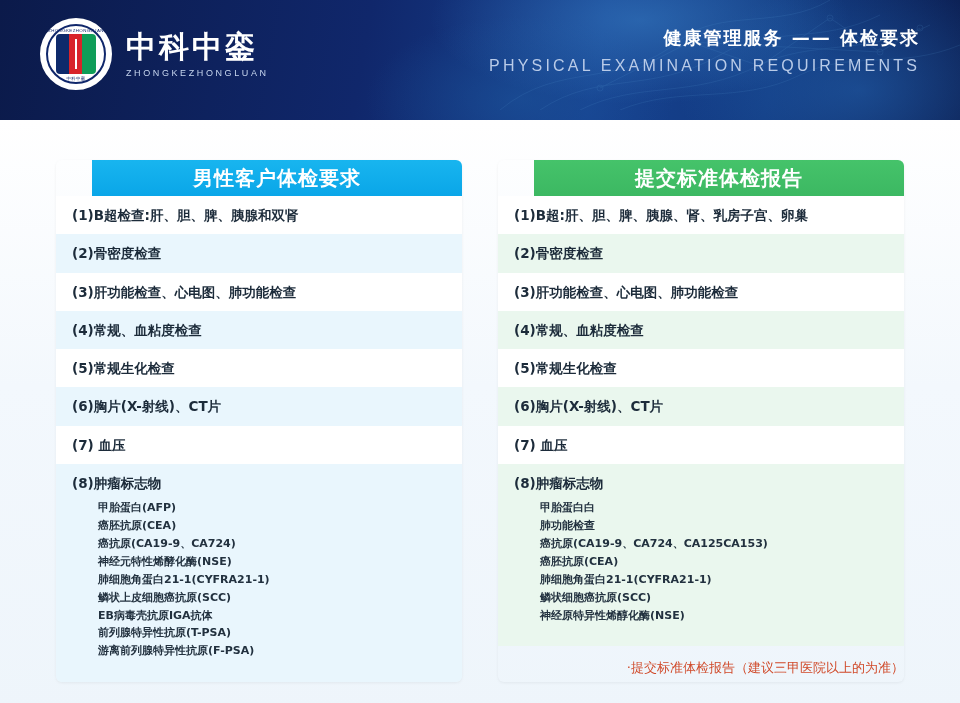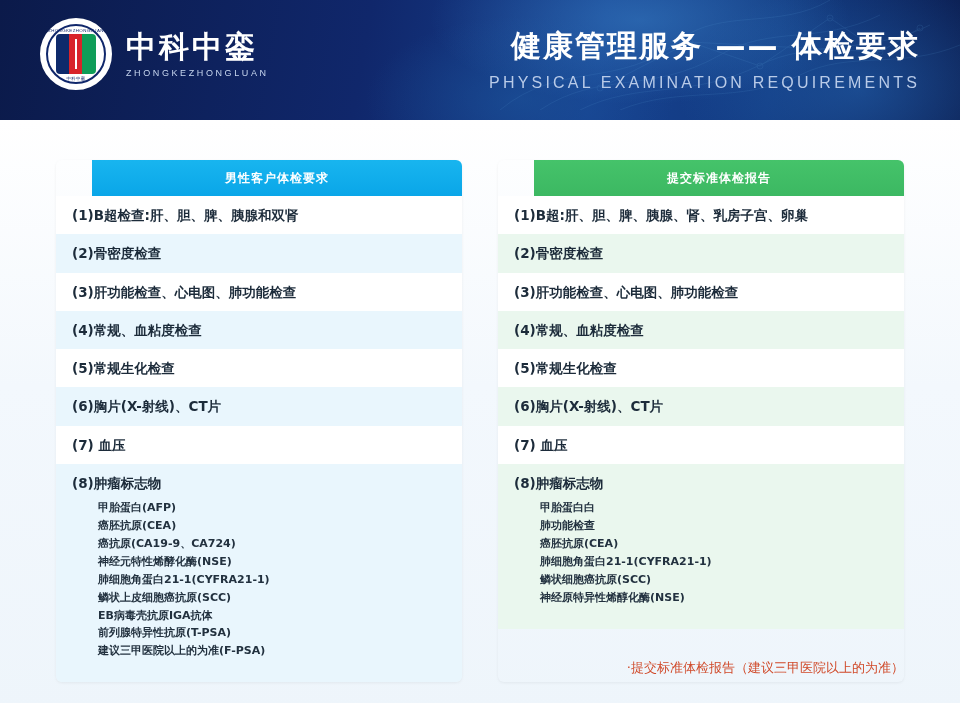--- a/index.html
+++ b/index.html
@@ -89,21 +89,21 @@
     font-size: 9px;
     letter-spacing: 2.6px;
     margin-top: 4px;
   }
   .hdr-right {
     position: absolute; right: 40px; top: 26px;
     text-align: right;
   }
   .hdr-title {
     color: #ffffff;
-    font-size: 30px;
+    font-size: 18px;
     font-weight: bold;
     letter-spacing: 2px;
     font-family: "DejaVu Sans", "Liberation Sans", sans-serif;
   }
   .hdr-sub {
     color: #b9cbe8;
     font-size: 16px;
     letter-spacing: 3.2px;
     margin-top: 7px;
   }
@@ -123,21 +123,21 @@
   .card {
     width: 412px;
     border-radius: 6px;
     overflow: hidden;
     box-shadow: 0 1px 3px rgba(0,0,0,0.06);
   }
   .card-head {
     height: 36px;
     display: flex; align-items: center; justify-content: center;
     color: #ffffff;
-    font-size: 12px;
+    font-size: 20px;
     font-weight: bold;
     letter-spacing: 1px;
     font-family: "DejaVu Sans", "Liberation Sans", sans-serif;
     margin-left: 36px;
   }
   .card-head.male   { background: linear-gradient(180deg,#18b5ef 0%, #0aa6e8 100%); }
   .card-head.female { background: linear-gradient(180deg,#45c36a 0%, #3cb862 100%); }
 
   .card-body { }
   .row {
@@ -231,41 +231,42 @@
             <div>(8)肿瘤标志物</div>
             <div class="sublist">
               <div>甲胎蛋白(AFP)</div>
               <div>癌胚抗原(CEA)</div>
               <div>癌抗原(CA19-9、CA724)</div>
               <div>神经元特性烯酵化酶(NSE)</div>
               <div>肺细胞角蛋白21-1(CYFRA21-1)</div>
               <div>鳞状上皮细胞癌抗原(SCC)</div>
               <div>EB病毒壳抗原IGA抗体</div>
               <div>前列腺特异性抗原(T-PSA)</div>
-              <div>建议三甲医院以上的为准(F-PSA)</div>
+              <div>游离前列腺特异性抗原(F-PSA)</div>
             </div>
           </div>
         </div>
       </div>
 
       <div class="card female">
         <div class="card-head female">提交标准体检报告</div>
         <div class="card-body female">
           <div class="row odd">(1)B超:肝、胆、脾、胰腺、肾、乳房子宫、卵巢</div>
           <div class="row even">(2)骨密度检查</div>
           <div class="row odd">(3)肝功能检查、心电图、肺功能检查</div>
           <div class="row even">(4)常规、血粘度检查</div>
           <div class="row odd">(5)常规生化检查</div>
           <div class="row even">(6)胸片(X-射线)、CT片</div>
           <div class="row odd">(7) 血压</div>
           <div class="row even last">
             <div>(8)肿瘤标志物</div>
             <div class="sublist">
               <div>甲胎蛋白白</div>
               <div>肺功能检查</div>
+              <div>癌抗原(CA19-9、CA724、CA125CA153)</div>
               <div>癌胚抗原(CEA)</div>
               <div>肺细胞角蛋白21-1(CYFRA21-1)</div>
               <div>鳞状细胞癌抗原(SCC)</div>
               <div>神经原特异性烯醇化酶(NSE)</div>
             </div>
           </div>
         </div>
       </div>
 
     </div>

